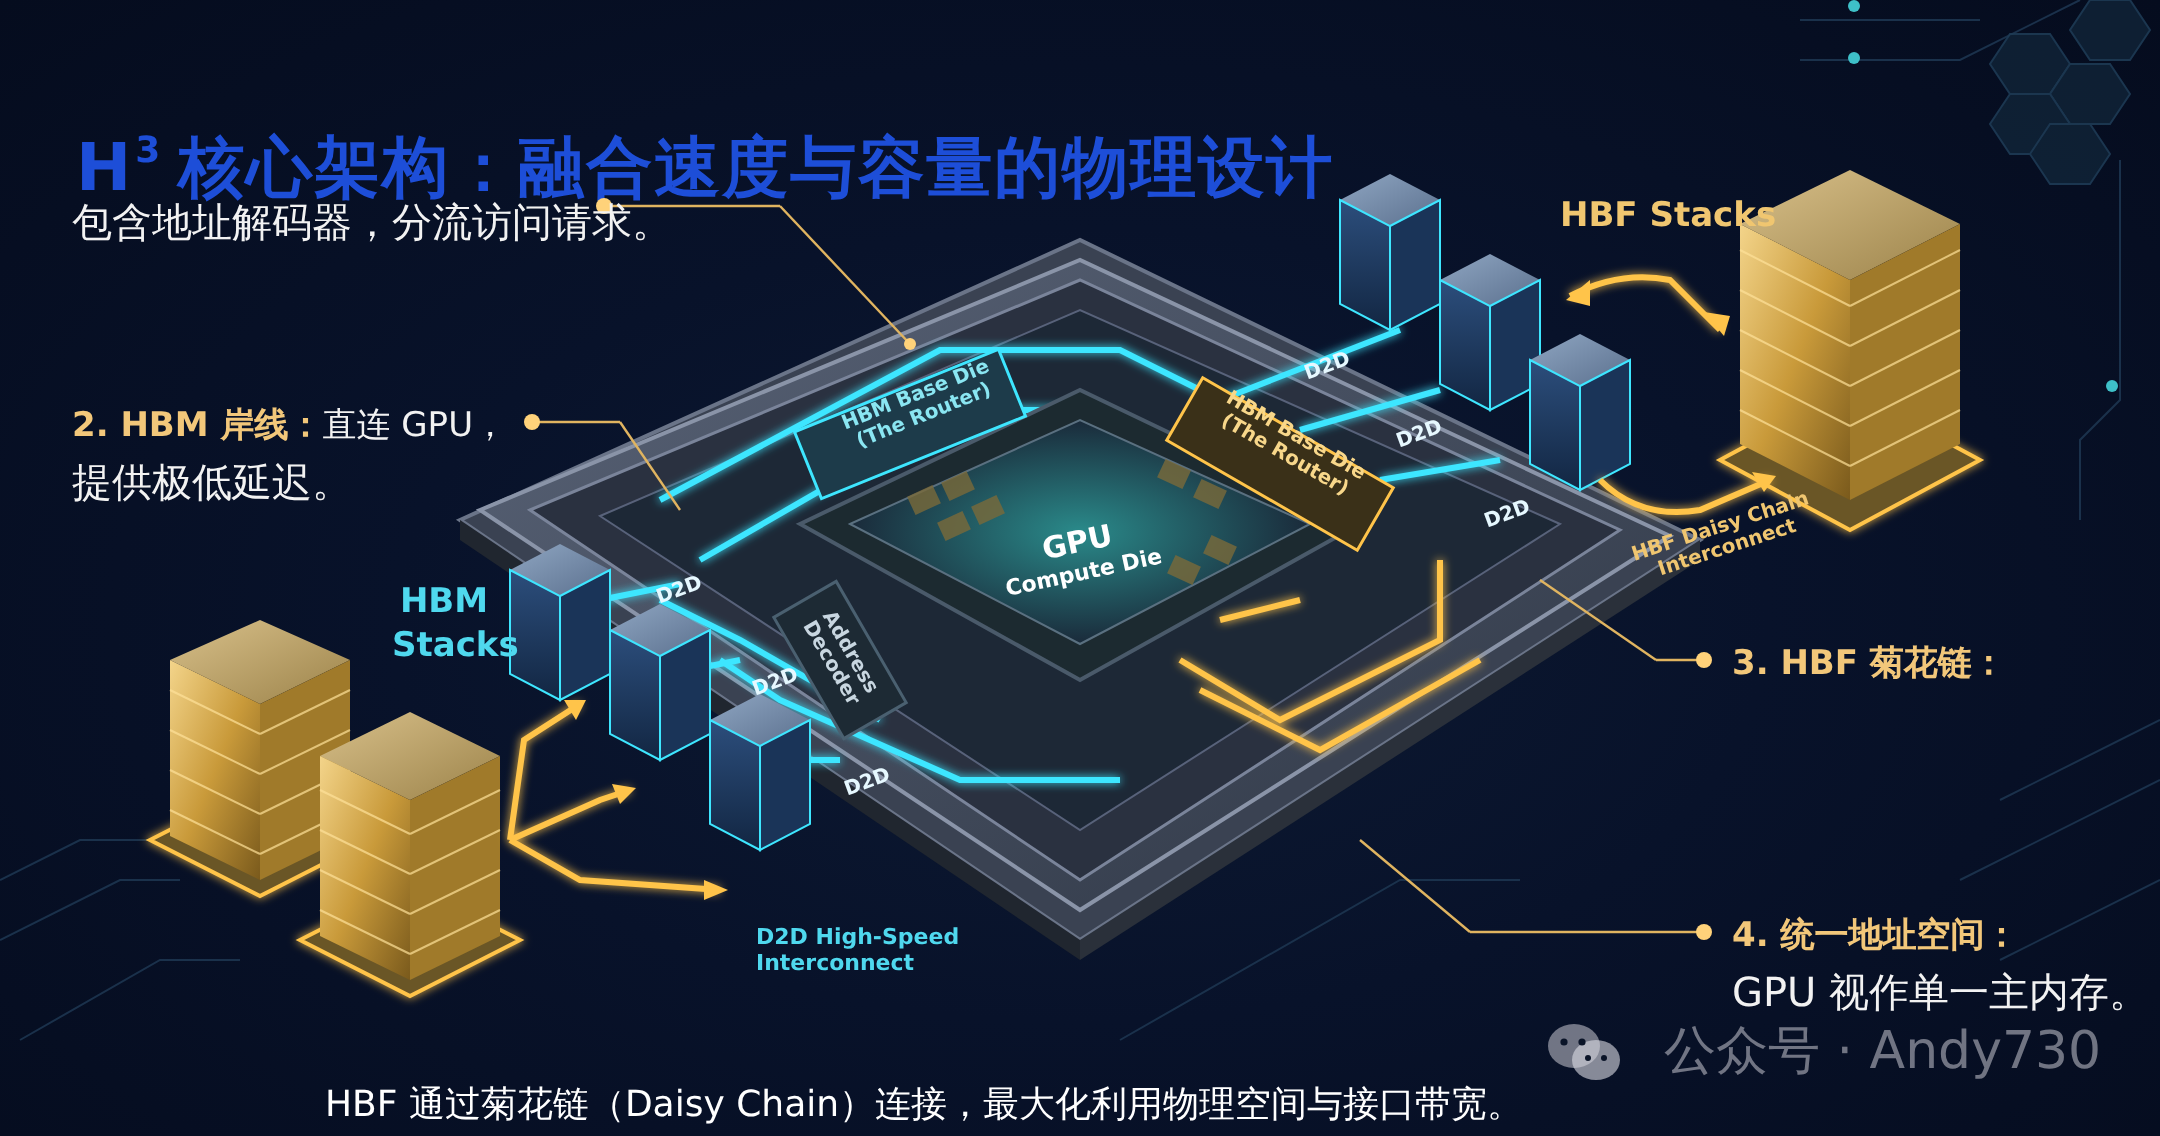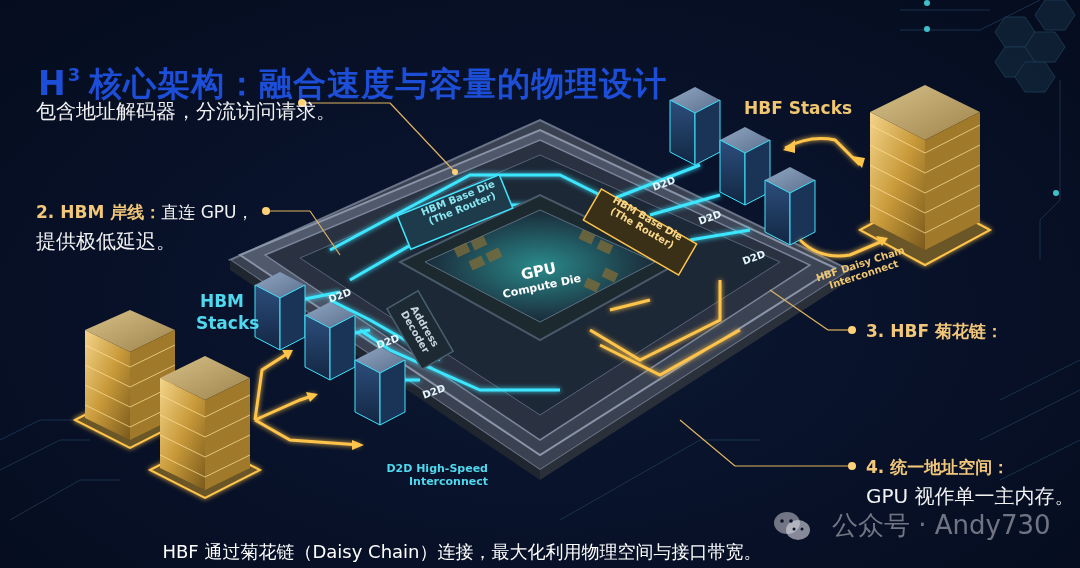--- a/index.html
+++ b/index.html
@@ -283,26 +283,26 @@
   <div>Decoder</div>
 </div>
 
 <div class="abs tiny" style="left:328px;top:290px;color:#e6f8ff;transform:rotate(-20deg);">D2D</div>
 <div class="abs tiny" style="left:376px;top:336px;color:#e6f8ff;transform:rotate(-20deg);">D2D</div>
 <div class="abs tiny" style="left:422px;top:386px;color:#e6f8ff;transform:rotate(-20deg);">D2D</div>
 <div class="abs tiny" style="left:652px;top:178px;color:#e6f8ff;transform:rotate(-20deg);">D2D</div>
 <div class="abs tiny" style="left:698px;top:212px;color:#e6f8ff;transform:rotate(-20deg);">D2D</div>
 <div class="abs tiny" style="left:742px;top:252px;color:#e6f8ff;transform:rotate(-20deg);">D2D</div>
 
-<div class="abs label-gold" style="left:744px;top:98px;text-align:right;">HBF Stacks</div>
+<div class="abs label-gold" style="left:780px;top:98px;text-align:right;">HBF Stacks</div>
 <div class="abs label-cyan" style="left:196px;top:290px;text-align:center;width:52px;">
   <div>HBM</div>
   <div>Stacks</div>
 </div>
-<div class="abs" style="left:378px;top:462px;color:#4fd8ee;font-size:11px;font-weight:bold;text-align:right;width:110px;">
+<div class="abs" style="left:378px;top:462px;color:#4fd8ee;font-size:11px;font-weight:bold;text-align:left;width:110px;">
   <div>D2D High-Speed</div>
   <div>Interconnect</div>
 </div>
 <div class="abs" style="left:812px;top:258px;color:#f0c670;font-size:10px;font-weight:bold;transform:rotate(-18deg);text-align:center;width:100px;">
   <div>HBF Daisy Chain</div>
   <div>Interconnect</div>
 </div>
 
 <div class="abs" style="left:36px;top:94px;">
   <div class="anno-body">包含地址解码器，分流访问请求。</div>

